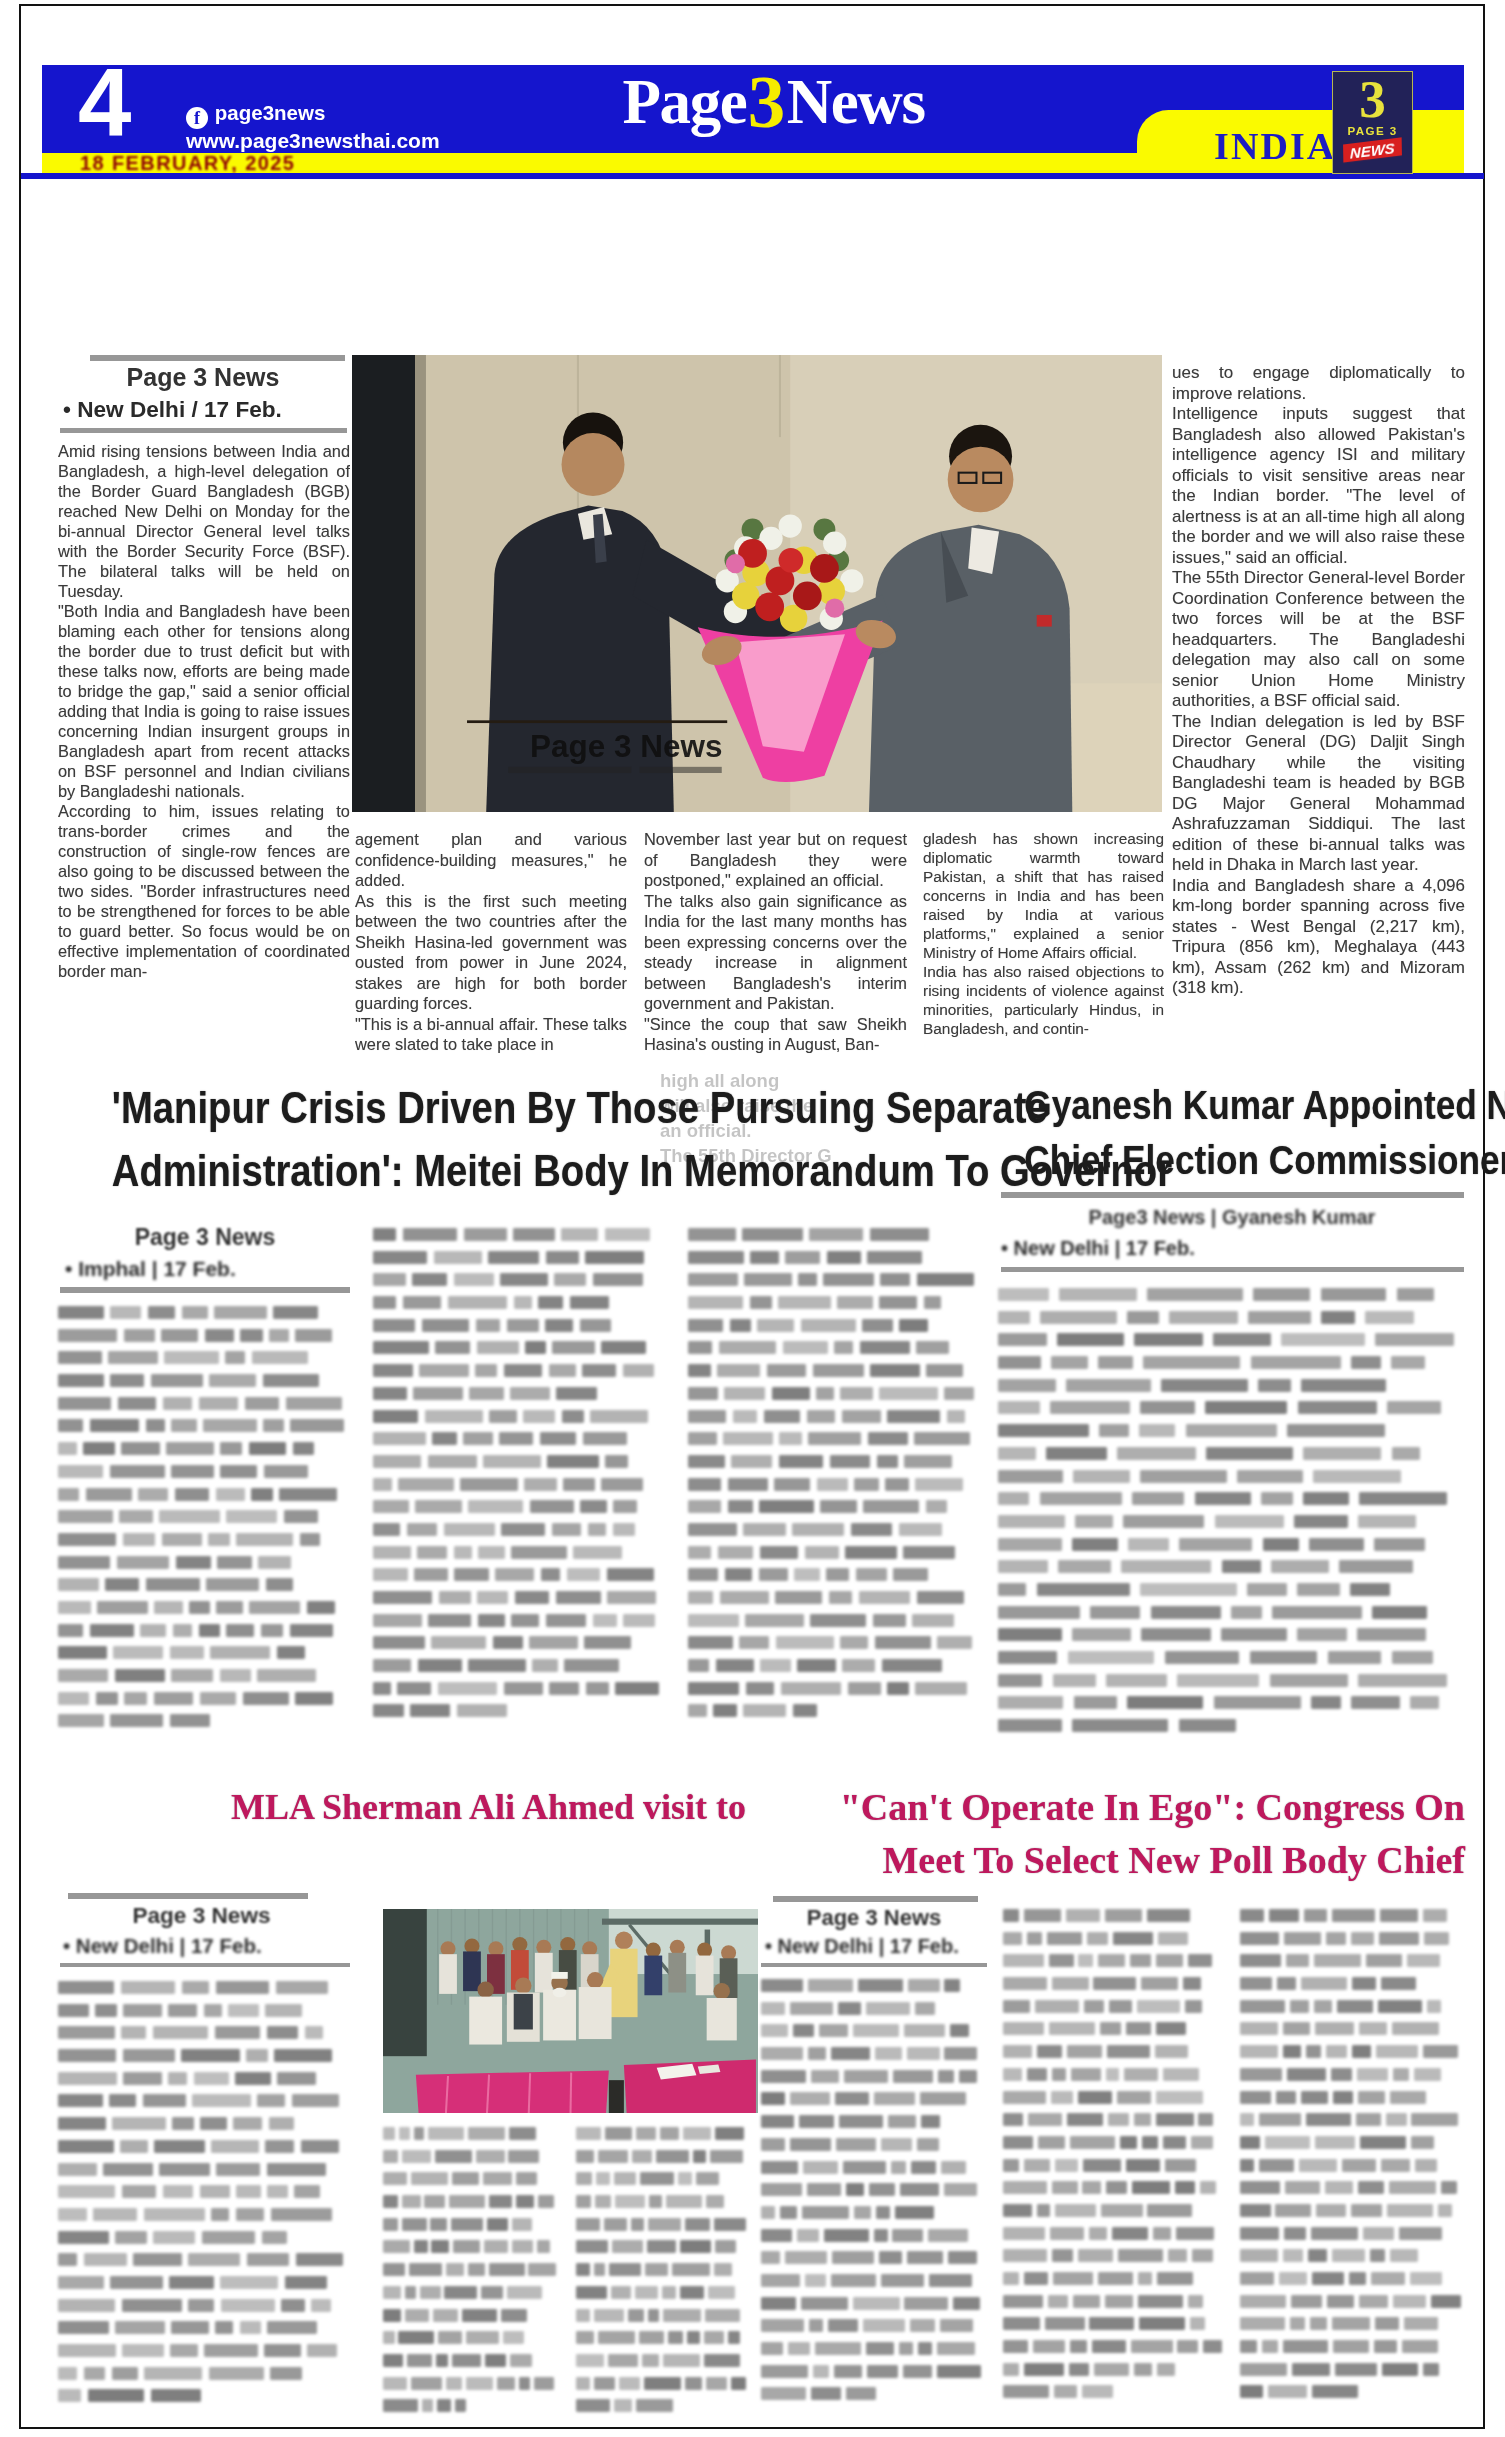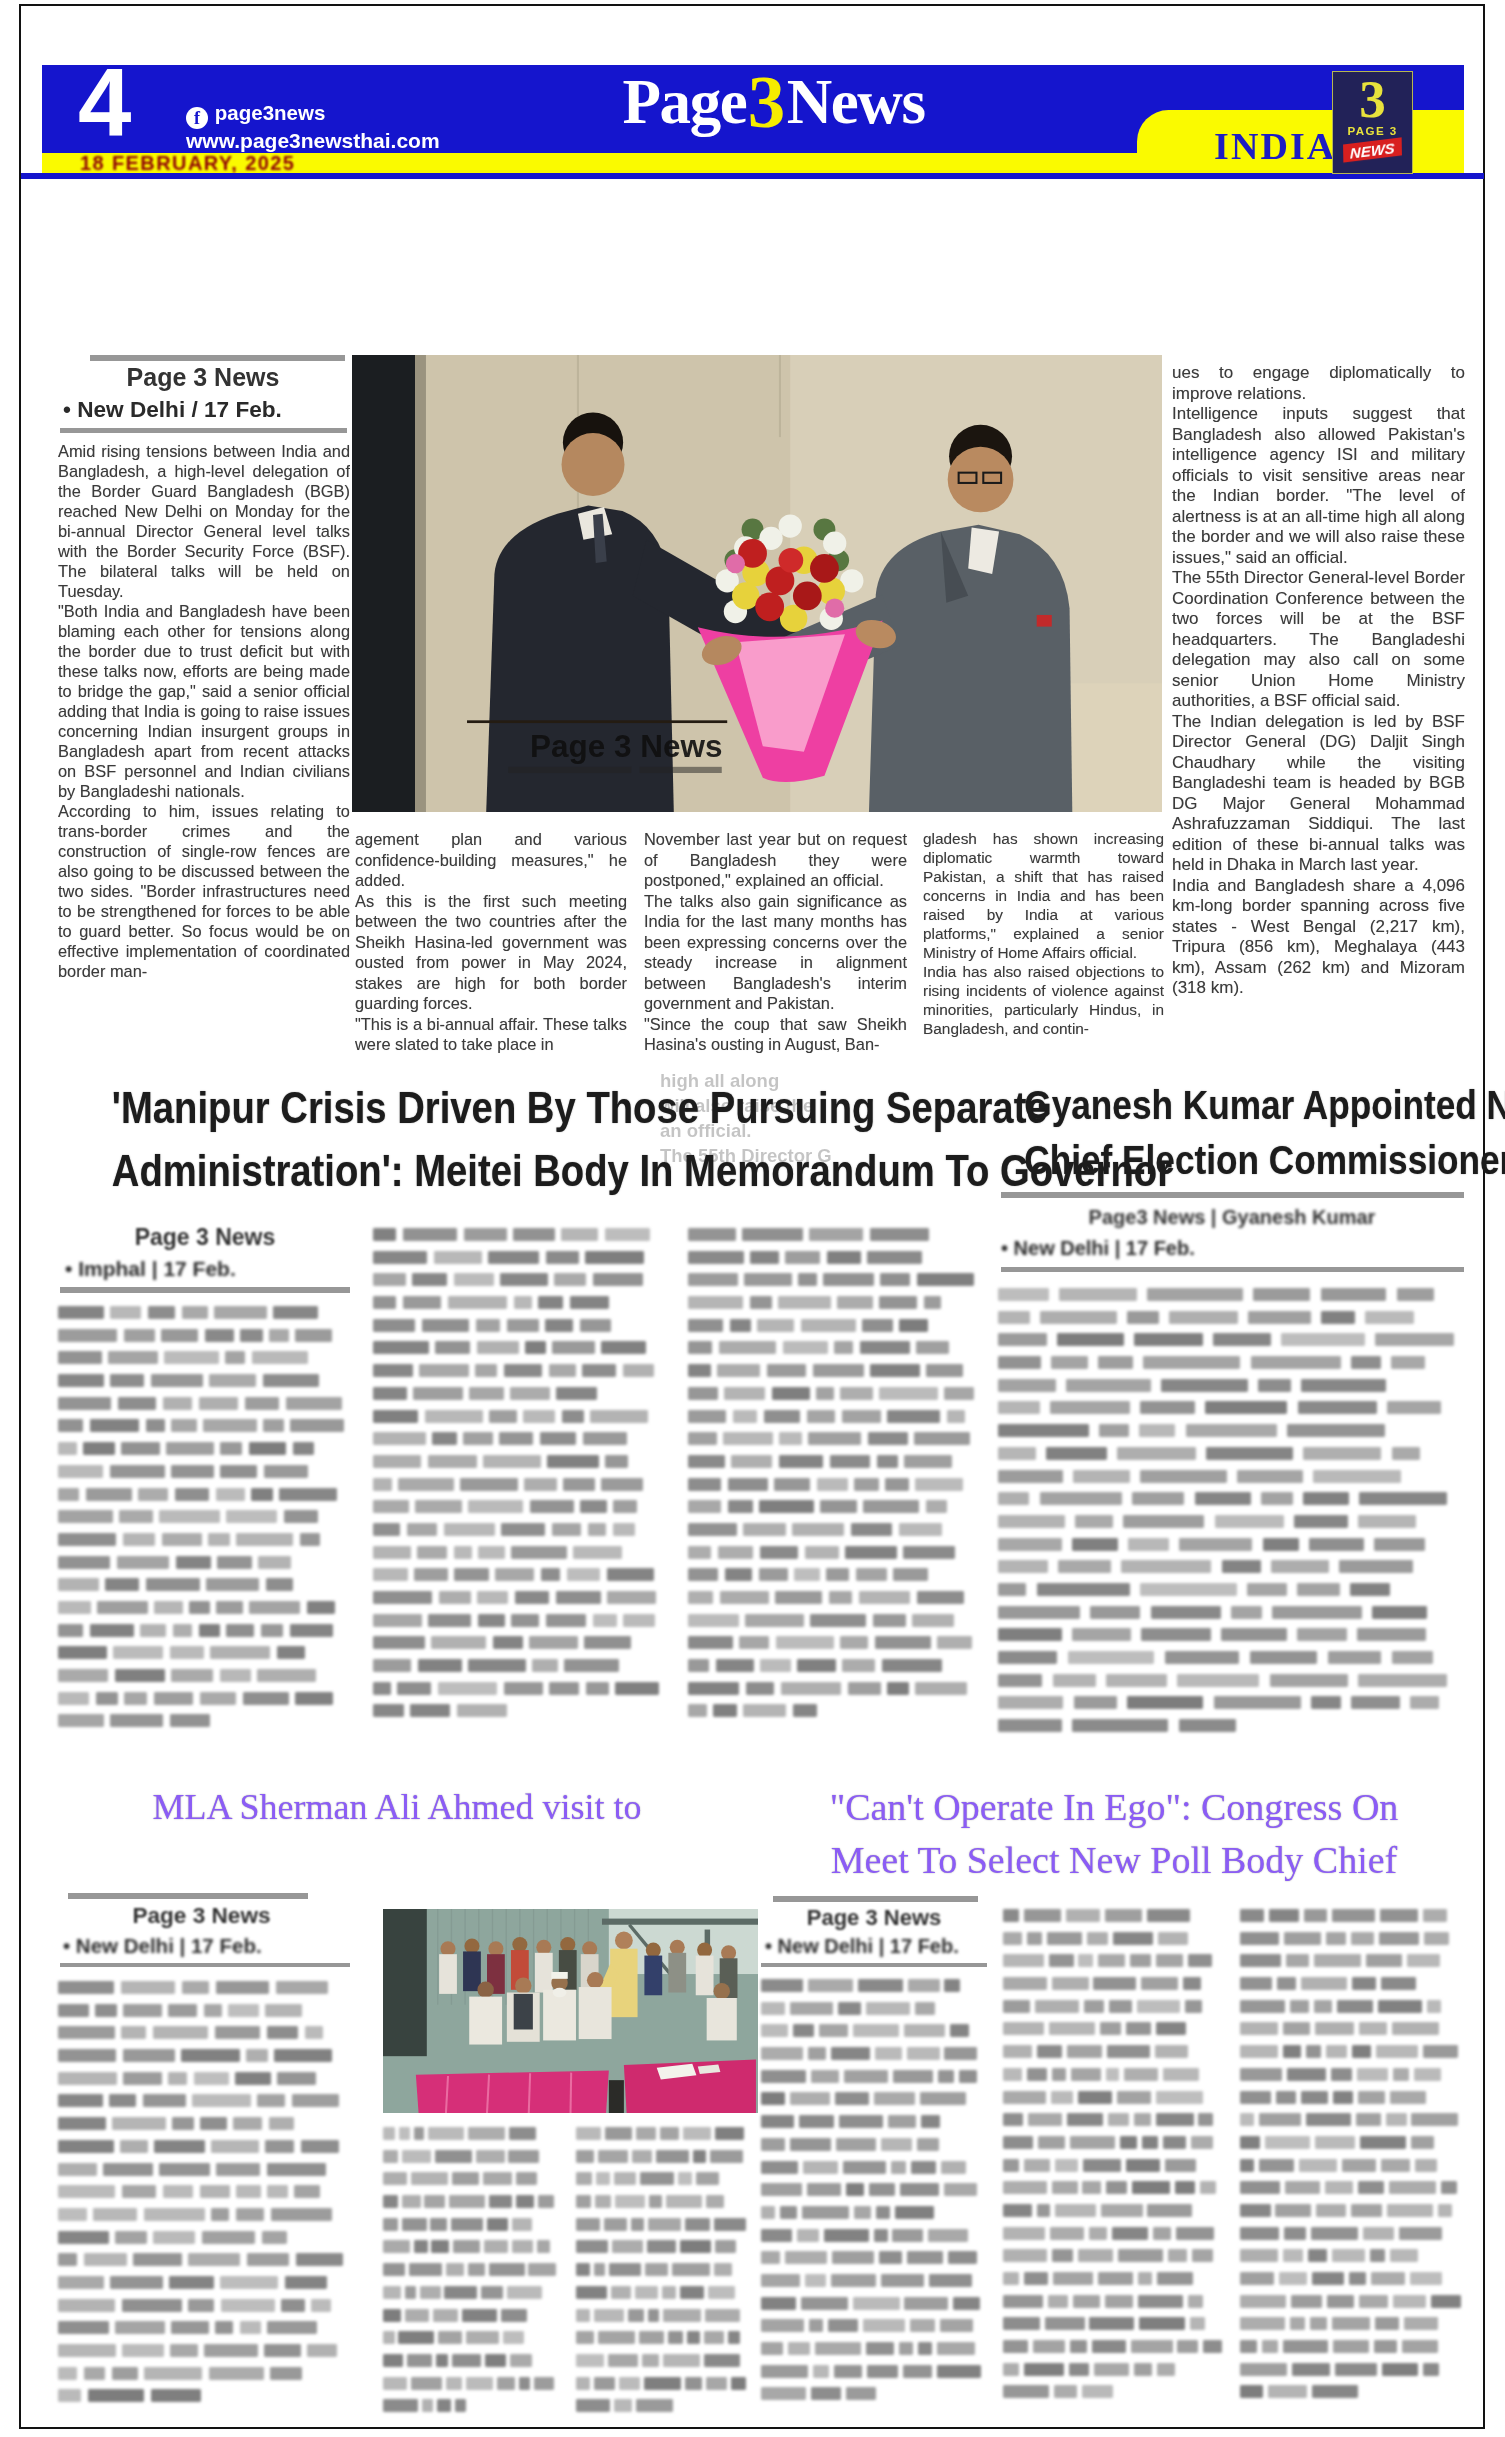--- a/index.html
+++ b/index.html
@@ -33,21 +33,21 @@
            letter-spacing:1.4px;filter:blur(0.8px) contrast(1.3);}
   .bluerule{left:21px;top:173px;width:1463px;height:6.2px;background:#1515cd;}
 
   
   .mainhead{left:41px;top:183px;width:1424px;text-align:center;font-family:"Liberation Serif",serif;
             font-weight:bold;font-size:68px;line-height:78px;letter-spacing:-1.4px;color:#161616;
             text-shadow:0 0 1.4px rgba(20,20,20,.45);}
   .subhead-cond{text-align:center;font-weight:bold;color:#1c1c1c;}
   .subhead-cond .ln{display:block;transform:scaleX(.85);transform-origin:center;white-space:nowrap;
                     text-shadow:0 0 1.4px rgba(30,30,30,.5);}
-  .subhead-serif{text-align:center;font-family:"Liberation Serif",serif;font-weight:normal;color:#8b5cf6;
+  .subhead-serif{text-align:right;font-family:"Liberation Serif",serif;font-weight:bold;color:#be185d;
                  text-shadow:0 0 1.4px rgba(30,30,30,.45);}
 
   
   .rule{background:#979797;}
   .src{font-weight:bold;color:#333;text-align:center;}
   .dateline{font-weight:bold;color:#2a2a2a;}
   .blur1{filter:blur(0.8px);}
   .blur2{filter:blur(1.4px);}
   .blur3{filter:blur(1.8px);}
 
@@ -174,21 +174,21 @@
 
       <rect x="168" y="534" width="380" height="4" fill="#241c12"></rect>
       <text x="260" y="588" font-family="Liberation Sans, sans-serif" font-size="46" font-weight="bold" fill="#0f0f0f" opacity=".9">Page 3 News</text>
       <rect x="228" y="602" width="180" height="9" fill="#222" opacity=".5"></rect>
       <rect x="420" y="602" width="120" height="9" fill="#222" opacity=".5"></rect>
     </svg>
   </div>
 
   <div class="abs bodytxt bt-mid" style="left:355px;top:829px;width:272px;height:240px;">
     <p>agement plan and various confidence-building measures," he added.</p>
-    <p>As this is the first such meeting between the two countries after the Sheikh Hasina-led government was ousted from power in May 2024, stakes are high for both border guarding forces.</p>
+    <p>As this is the first such meeting between the two countries after the Sheikh Hasina-led government was ousted from power in June 2024, stakes are high for both border guarding forces.</p>
     <p>"This is a bi-annual affair. These talks were slated to take place in</p>
   </div>
   <div class="abs bodytxt bt-mid" style="left:644px;top:829px;width:263px;height:240px;">
     <p>November last year but on request of Bangladesh they were postponed," explained an official.</p>
     <p>The talks also gain significance as India for the last many months has been expressing concerns over the steady increase in alignment between Bangladesh's interim government and Pakistan.</p>
     <p>"Since the coup that saw Sheikh Hasina's ousting in August, Ban-</p>
   </div>
   <div class="abs bodytxt bt-c4" style="left:923px;top:829px;width:241px;height:240px;">
     <p>gladesh has shown increasing diplomatic warmth toward Pakistan, a shift that has raised concerns in India and has been raised by India at various platforms," explained a senior Ministry of Home Affairs official.</p>
     <p>India has also raised objections to rising incidents of violence against minorities, particularly Hindus, in Bangladesh, and contin-</p>

